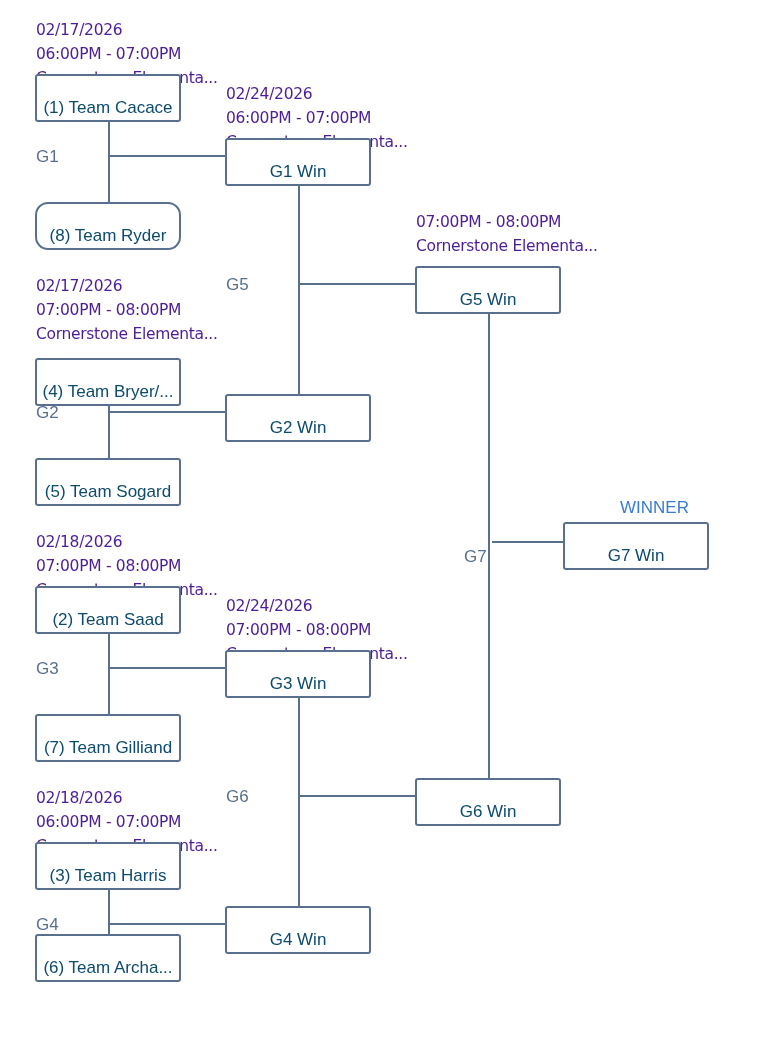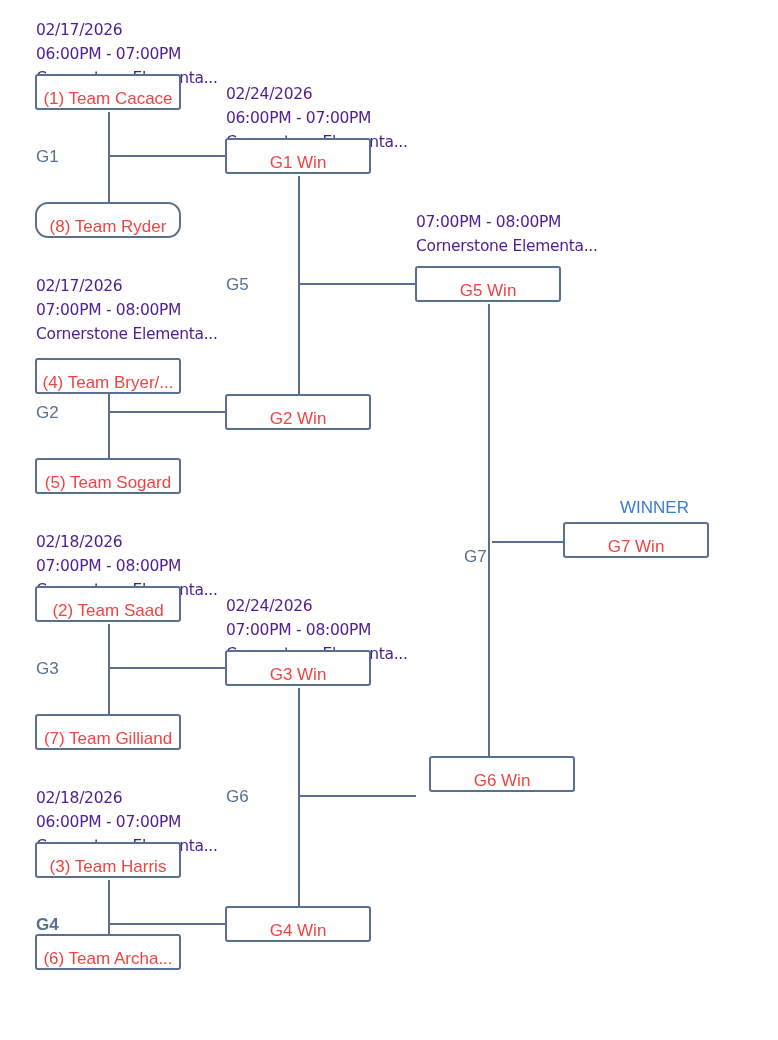--- a/index.html
+++ b/index.html
@@ -1,19 +1,19 @@
 <!DOCTYPE html>
 <html><head>
 <meta charset="utf-8">
 <style>
   html, body { margin:0; padding:0; background:#ffffff; }
   body { width:778px; height:1040px; position:relative; overflow:hidden; font-family:"Liberation Sans", sans-serif; }
   .line { position:absolute; background:#58708e; }
-  .box { position:absolute; width:146px; height:36px; border:2px solid #58708e; border-radius:3px; background:#ffffff; box-sizing:border-box;
-         color:#ef4444; font-size:17px; line-height:32px; text-align:center; white-space:nowrap; overflow:hidden; text-overflow:ellipsis; padding:7px 2px; z-index:3; cursor:pointer; }
+  .box { position:absolute; width:146px; height:48px; border:2px solid #58708e; border-radius:3px; background:#ffffff; box-sizing:border-box;
+         color:#0c4a6e; font-size:17px; line-height:32px; text-align:center; white-space:nowrap; overflow:hidden; text-overflow:ellipsis; padding:16px 2px; z-index:3; cursor:pointer; }
   .sched { position:absolute; color:#4c1d95; font-family:"DejaVu Sans", sans-serif; font-size:15.5px; line-height:24px; white-space:nowrap; z-index:1; letter-spacing:-0.3px; }
   .sched div { height:24px; }
   .glabel { position:absolute; color:#58708e; font-size:17px; line-height:20px; z-index:2; }
   .winner { position:absolute; color:#3a7bd5; font-size:17px; line-height:20px; }
 </style>
 </head>
 <body>
 
 <div class="line" style="left:108px;top:112px;width:2px;height:90px;"></div>
 <div class="line" style="left:108px;top:155px;width:118px;height:2px;"></div>
@@ -67,36 +67,36 @@
   <div>Cornerstone Elementa...</div>
 </div>
 <div class="sched" style="left:416px;top:210px;">
   <div>07:00PM - 08:00PM</div>
   <div>Cornerstone Elementa...</div>
 </div>
 
 <div class="glabel" style="left:36px;top:147px;">G1</div>
 <div class="glabel" style="left:36px;top:403px;">G2</div>
 <div class="glabel" style="left:36px;top:659px;">G3</div>
-<div class="glabel" style="left:36px;top:915px;font-weight:bold;">G4</div>
+<div class="glabel" style="left:36px;top:915px;">G4</div>
 <div class="glabel" style="left:226px;top:275px;">G5</div>
 <div class="glabel" style="left:226px;top:787px;">G6</div>
 <div class="glabel" style="left:416px;top:547px;margin-left:48px;">G7</div>
 
 <div class="box" style="left:35px;top:74px;">(1) Team Cacace</div>
 <div class="box" style="left:35px;top:202px;border-radius:13px;">(8) Team Ryder</div>
 <div class="box" style="left:35px;top:330px;margin-top:28px;">(4) Team Bryer/...</div>
 <div class="box" style="left:35px;top:458px;">(5) Team Sogard</div>
 <div class="box" style="left:35px;top:586px;">(2) Team Saad</div>
 <div class="box" style="left:35px;top:714px;">(7) Team Gilliand</div>
 <div class="box" style="left:35px;top:842px;">(3) Team Harris</div>
 <div class="box" style="left:35px;top:934px;">(6) Team Archa...</div>
 
 <div class="box" style="left:225px;top:138px;">G1 Win</div>
 <div class="box" style="left:225px;top:394px;">G2 Win</div>
 <div class="box" style="left:225px;top:650px;">G3 Win</div>
 <div class="box" style="left:225px;top:906px;">G4 Win</div>
 
 <div class="box" style="left:415px;top:266px;">G5 Win</div>
-<div class="box" style="left:415px;top:756px;margin-left:14px;">G6 Win</div>
+<div class="box" style="left:415px;top:778px;">G6 Win</div>
 
 <div class="winner" style="left:620px;top:498px;">WINNER</div>
 <div class="box" style="left:563px;top:522px;">G7 Win</div>
 
 </body></html>

